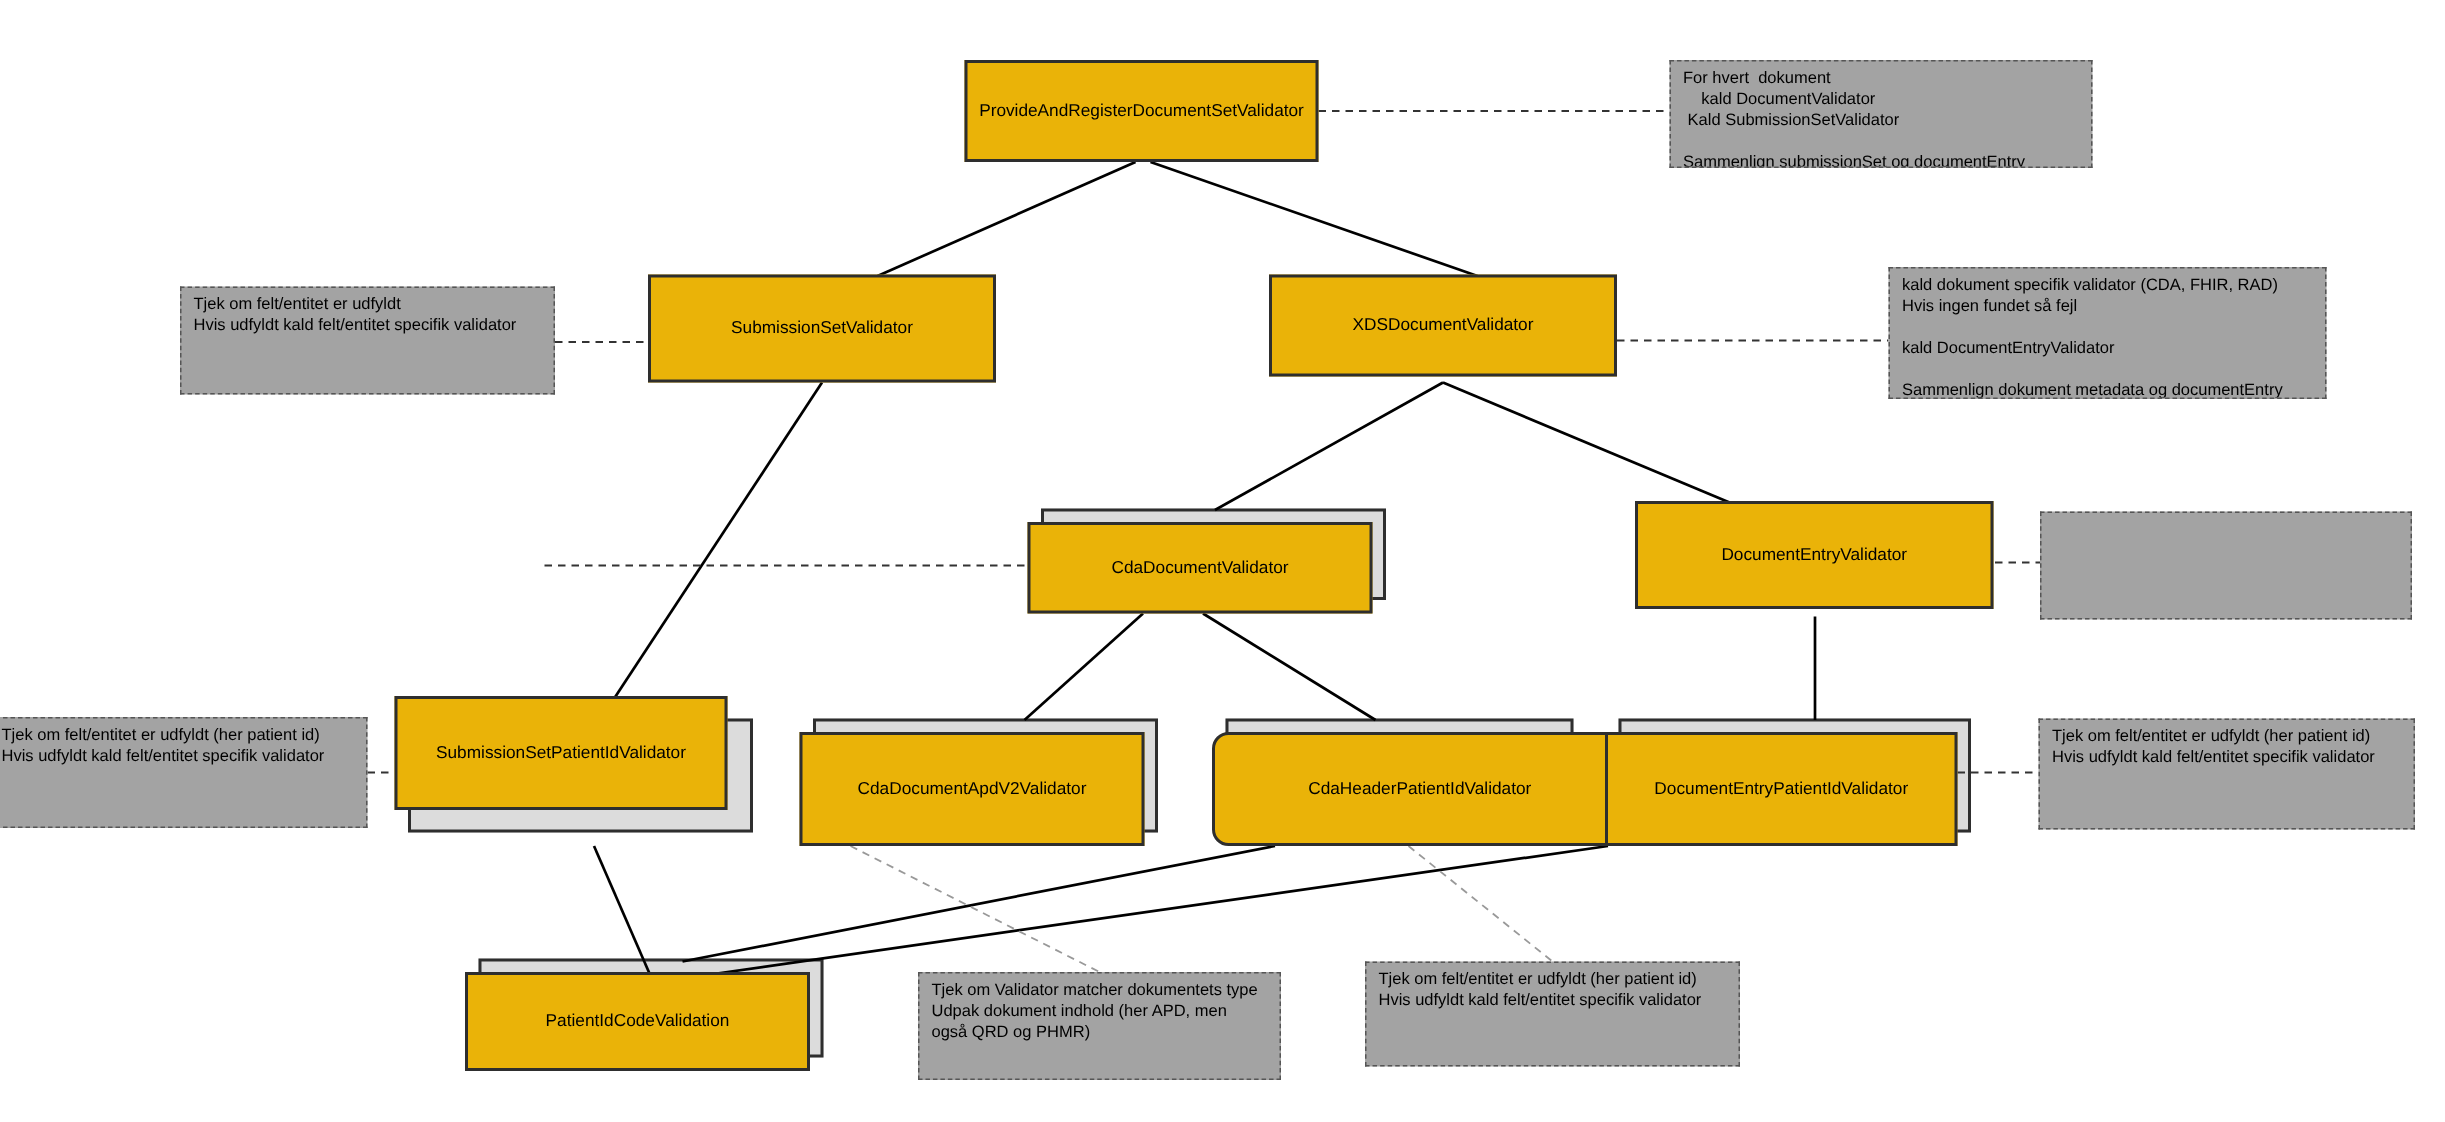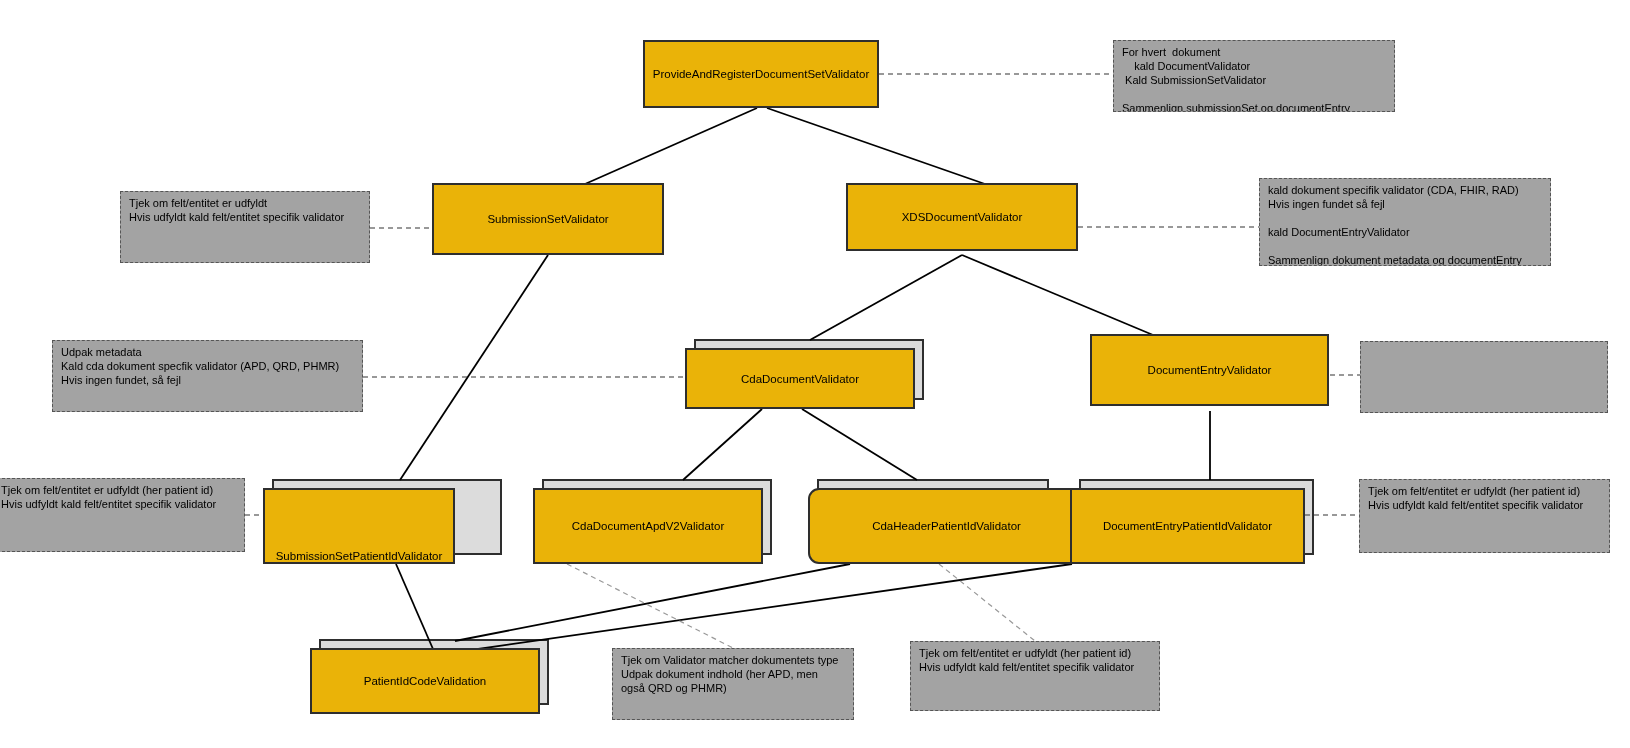--- a/index.html
+++ b/index.html
@@ -34,21 +34,21 @@
     padding:4px 8px;white-space:pre-wrap;overflow:hidden;
   }
 
   
   #n-provide{left:643px;top:40px;width:236px;height:68px;}
   #n-submission-set{left:432px;top:183px;width:232px;height:72px;}
   #n-xds{left:846px;top:183px;width:232px;height:68px;}
   #n-cda-document{left:685px;top:348px;width:230px;height:61px;}
   #b-cda-document{left:694px;top:339px;width:230px;height:61px;}
   #n-document-entry{left:1090px;top:334px;width:239px;height:72px;}
-  #n-ss-pid{left:263px;top:488px;width:192px;height:76px;align-items:flex-end;}
+  #n-ss-pid{left:263px;top:464px;width:222px;height:76px;}
   #b-ss-pid{left:272px;top:479px;width:230px;height:76px;}
   #n-cda-apd{left:533px;top:488px;width:230px;height:76px;}
   #b-cda-apd{left:542px;top:479px;width:230px;height:76px;}
   #n-cda-header{left:808px;top:488px;width:277px;height:76px;border-radius:11px;}
   #b-cda-header{left:817px;top:479px;width:232px;height:76px;}
   #n-de-pid{left:1070px;top:488px;width:235px;height:76px;}
   #b-de-pid{left:1079px;top:479px;width:235px;height:76px;}
   #n-pid-code{left:310px;top:648px;width:230px;height:66px;}
   #b-pid-code{left:319px;top:639px;width:230px;height:66px;}
 
@@ -136,23 +136,20 @@
 
 Sammenlign submissionSet og documentEntry</div>
   <div class="note" id="a-l2">Tjek om felt/entitet er udfyldt
 Hvis udfyldt kald felt/entitet specifik validator</div>
   <div class="note" id="a-r2">kald dokument specifik validator (CDA, FHIR, RAD)
 Hvis ingen fundet så fejl
 
 kald DocumentEntryValidator
 
 Sammenlign dokument metadata og documentEntry</div>
-  <div class="note" id="a-l3">Udpak metadata
-Kald cda dokument specfik validator (APD, QRD, PHMR)
-Hvis ingen fundet, så fejl</div>
   <div class="note" id="a-r3"></div>
   <div class="note" id="a-l4">Tjek om felt/entitet er udfyldt (her patient id)
 Hvis udfyldt kald felt/entitet specifik validator</div>
   <div class="note" id="a-r4">Tjek om felt/entitet er udfyldt (her patient id)
 Hvis udfyldt kald felt/entitet specifik validator</div>
   <div class="note" id="a-b1">Tjek om Validator matcher dokumentets type
 Udpak dokument indhold (her APD, men
 også QRD og PHMR)</div>
   <div class="note" id="a-b2">Tjek om felt/entitet er udfyldt (her patient id)
 Hvis udfyldt kald felt/entitet specifik validator</div>

